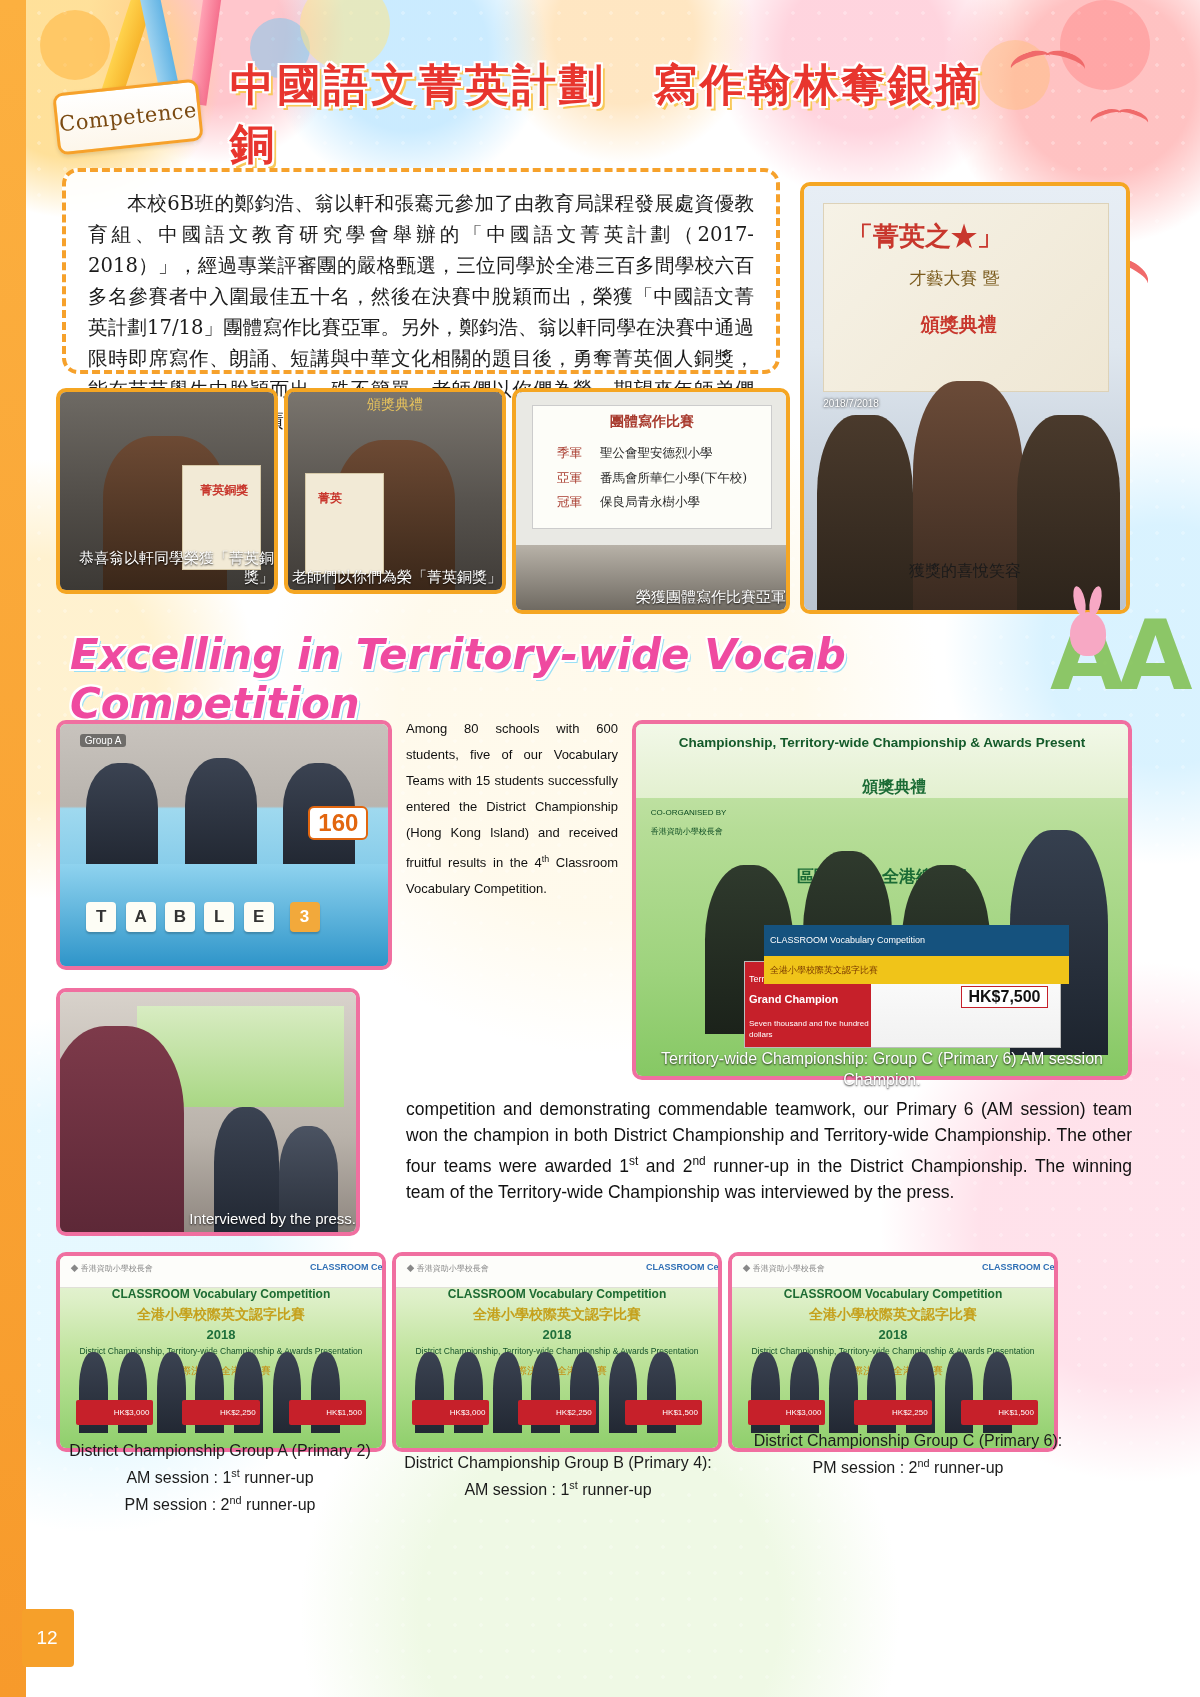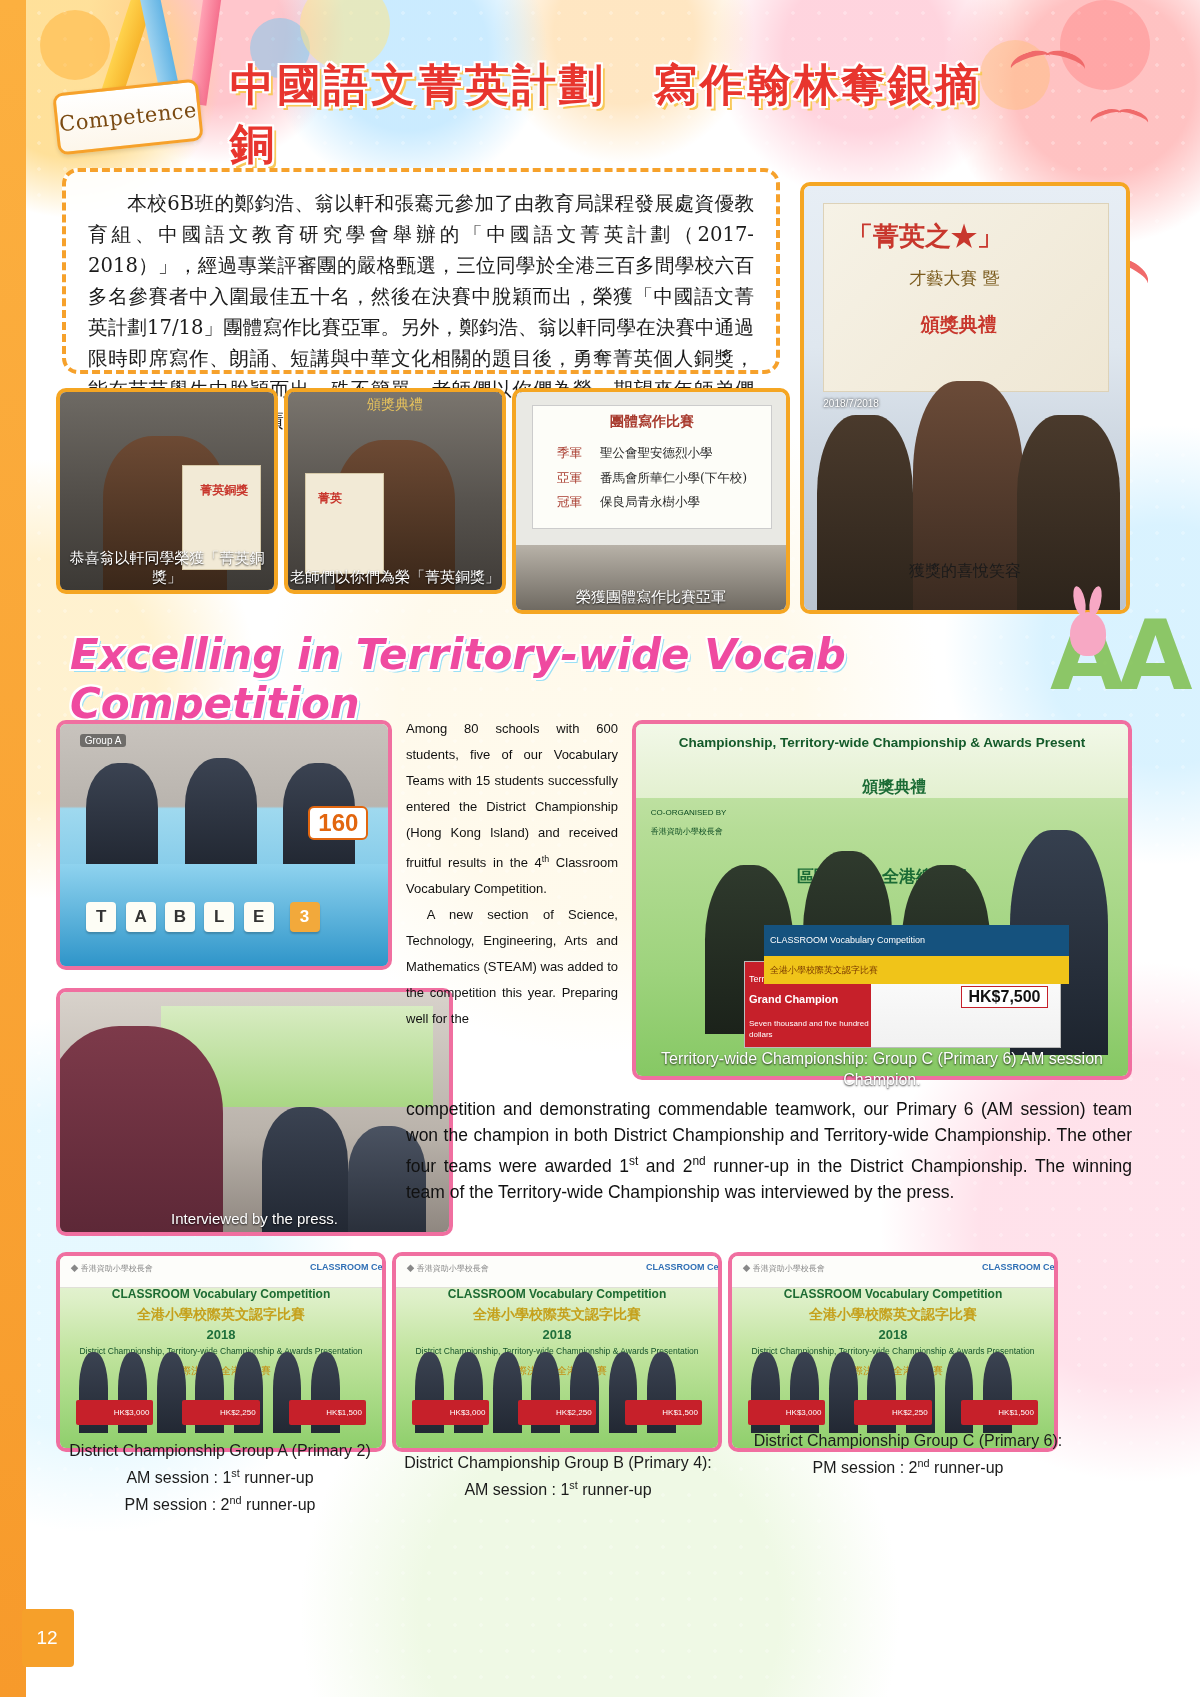--- a/index.html
+++ b/index.html
@@ -113,21 +113,21 @@
     font-size:19.6px;line-height:31px;color:#1b1b1b;text-align:justify;
     text-indent:2em;
   }
 
   
   .ph{
     position:absolute;box-sizing:border-box;overflow:hidden;
   }
   .ph .caption-in{
     position:absolute;left:0;bottom:0;width:100%;
-    color:#fff;font-size:15px;line-height:19px;text-align:center;
+    color:#fff;font-size:15px;line-height:19px;text-align:right;
     text-shadow:0 1px 2px rgba(0,0,0,.85);padding-bottom:4px;box-sizing:border-box;
   }
   .frame-orange{border:4px solid #f5a623;border-radius:10px;}
   .frame-pink{border:4px solid #f06fa0;border-radius:10px;}
 
   
   .sim{position:absolute;inset:0;}
 
   
   #ph-ceremony .sim{
@@ -414,21 +414,21 @@
     <div class="scorebox">160</div>
     <div class="tile" style="left:8%;">T</div>
     <div class="tile" style="left:20%;">A</div>
     <div class="tile" style="left:32%;">B</div>
     <div class="tile" style="left:44%;">L</div>
     <div class="tile" style="left:56%;">E</div>
     <div class="tile" style="left:70%;background:#f2a93b;color:#fff;">3</div>
   </div>
 </div>
 
-<div class="ph frame-pink" id="ph-press" style="left:56px;top:988px;width:397px;height:248px;">
+<div class="ph frame-pink" id="ph-press" style="left:56px;top:988px;width:304px;height:248px;">
   <div class="sim">
     <div class="green"></div>
     <div class="man"></div>
     <div style="position:absolute;left:52%;bottom:0;width:22%;height:52%;background:linear-gradient(180deg,#3b4352,#222833);border-radius:44% 44% 0 0;"></div>
     <div style="position:absolute;left:74%;bottom:0;width:20%;height:44%;background:linear-gradient(180deg,#4b5362,#2a303b);border-radius:44% 44% 0 0;"></div>
   </div>
   <div class="caption-in">Interviewed by the press.</div>
 </div>
 
 <div class="ph frame-pink" id="ph-champ" style="left:632px;top:720px;width:500px;height:360px;">
@@ -452,21 +452,20 @@
       <div class="amt">HK$7,500</div>
     </div>
     <div style="position:absolute;left:26%;bottom:34%;width:62%;height:9%;background:#15527e;color:#fff;font-size:9px;display:flex;align-items:center;padding-left:6px;box-sizing:border-box;">CLASSROOM Vocabulary Competition</div>
     <div style="position:absolute;left:26%;bottom:26%;width:62%;height:8%;background:#f0c419;color:#7a3a00;font-size:9px;display:flex;align-items:center;padding-left:6px;box-sizing:border-box;">全港小學校際英文認字比賽</div>
   </div>
 </div>
 <div class="cap" style="left:632px;top:1048px;width:500px;color:#fff;text-shadow:0 1px 2px rgba(0,0,0,.85);font-size:16px;line-height:21px;">Territory-wide Championship: Group C (Primary 6) AM session Champion.</div>
 
 <div class="en-col">
   <p>Among 80 schools with 600 students, five of our Vocabulary Teams with 15 students successfully entered the District Championship (Hong Kong Island) and received fruitful results in the 4<sup>th</sup> Classroom Vocabulary Competition.</p>
-  <p>A new section of Science, Technology, Engineering, Arts and Mathematics (STEAM) was added to the competition this year. Preparing well for the</p>
 </div>
 <div class="en-wide">
   <p>competition and demonstrating commendable teamwork, our Primary 6 (AM session) team won the champion in both District Championship and Territory-wide Championship. The other four teams were awarded 1<sup>st</sup> and 2<sup>nd</sup> runner-up in the District Championship. The winning team of the Territory-wide Championship was interviewed by the press.</p>
 </div>
 
 <div class="ph frame-pink grp" style="left:56px;top:1252px;width:330px;height:200px;">
   <div class="sim">
     <div class="hdr">
       <div class="l">◆ 香港資助小學校長會</div>
       <div class="r">CLASSROOM Centre</div>

